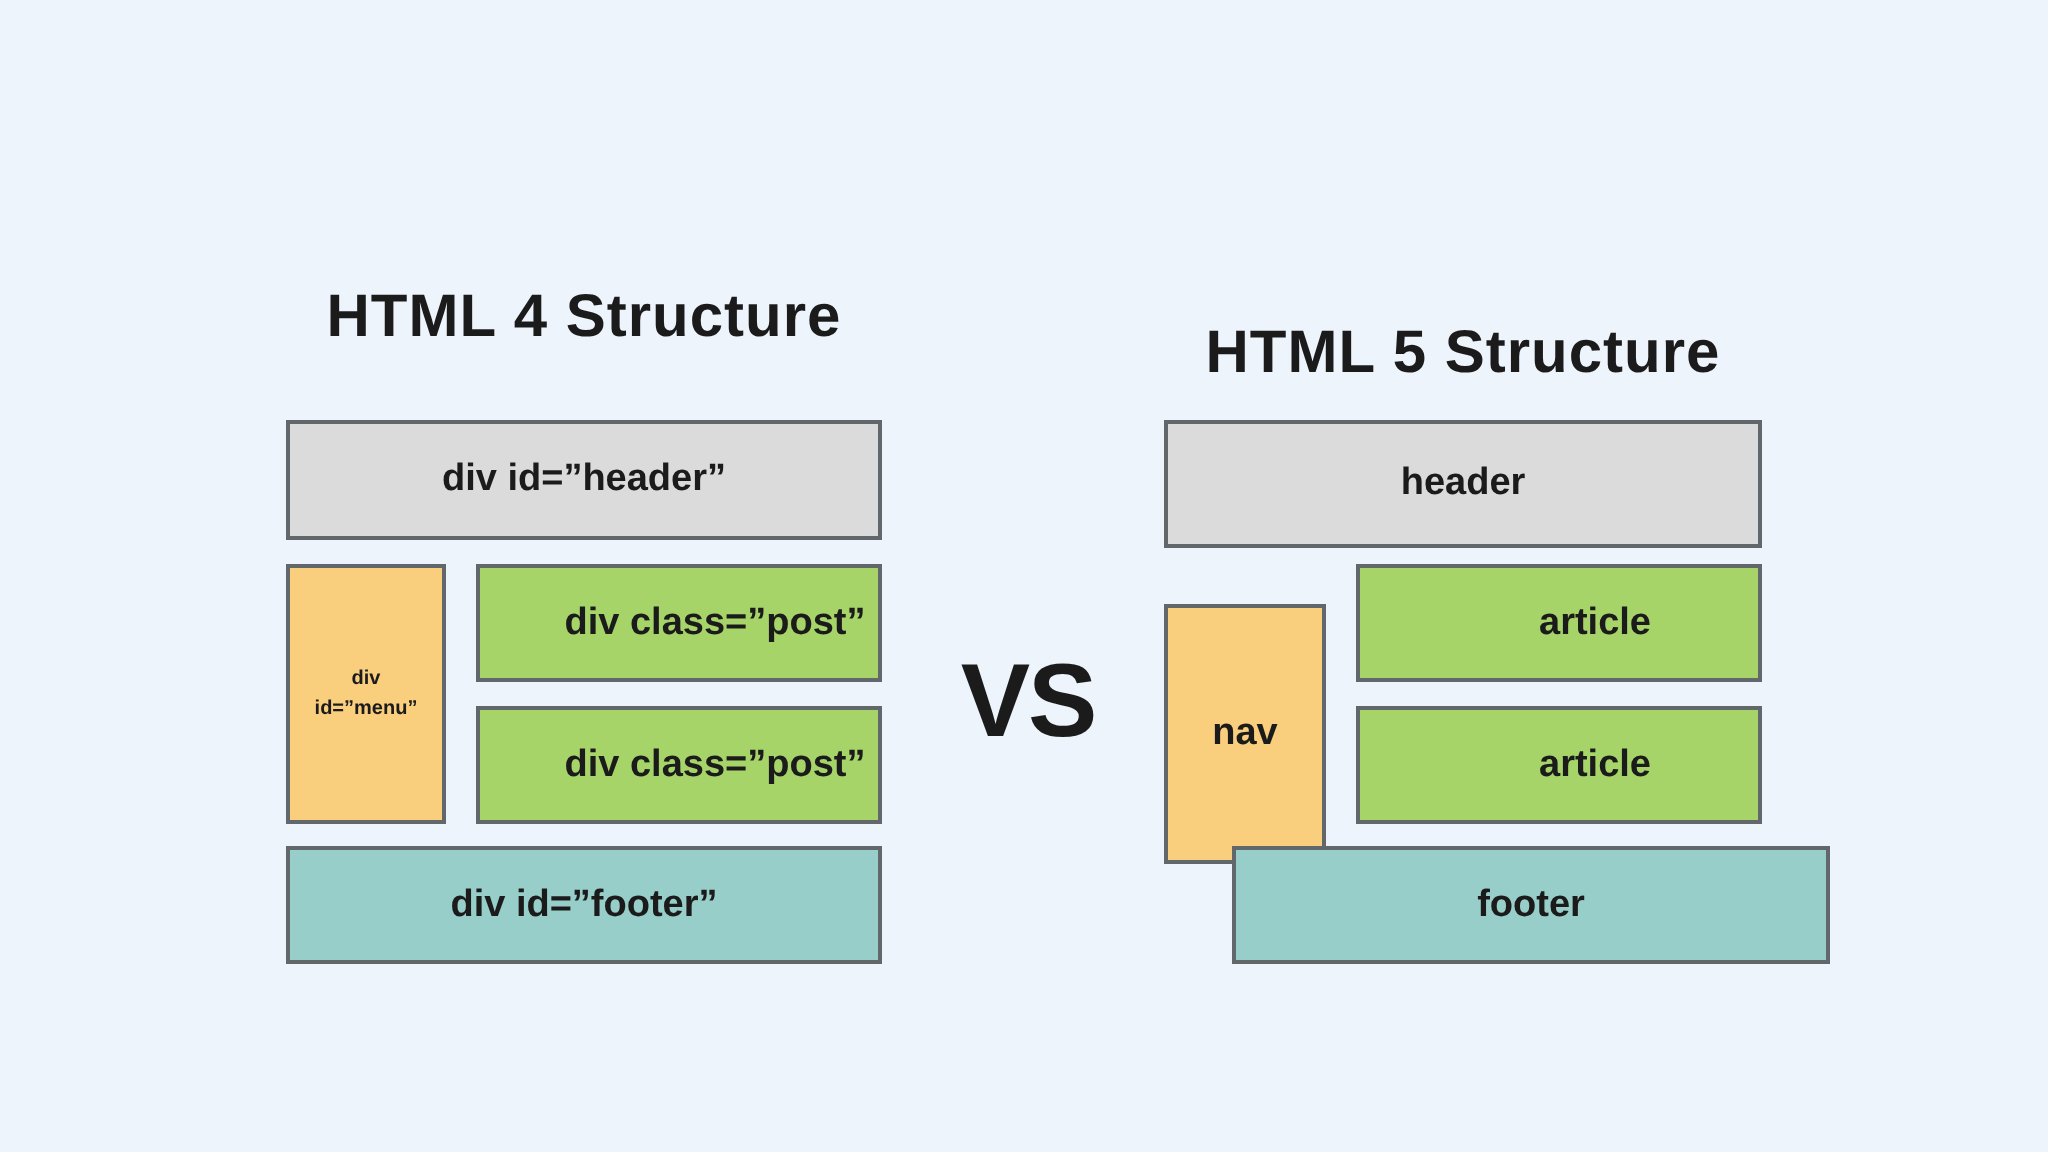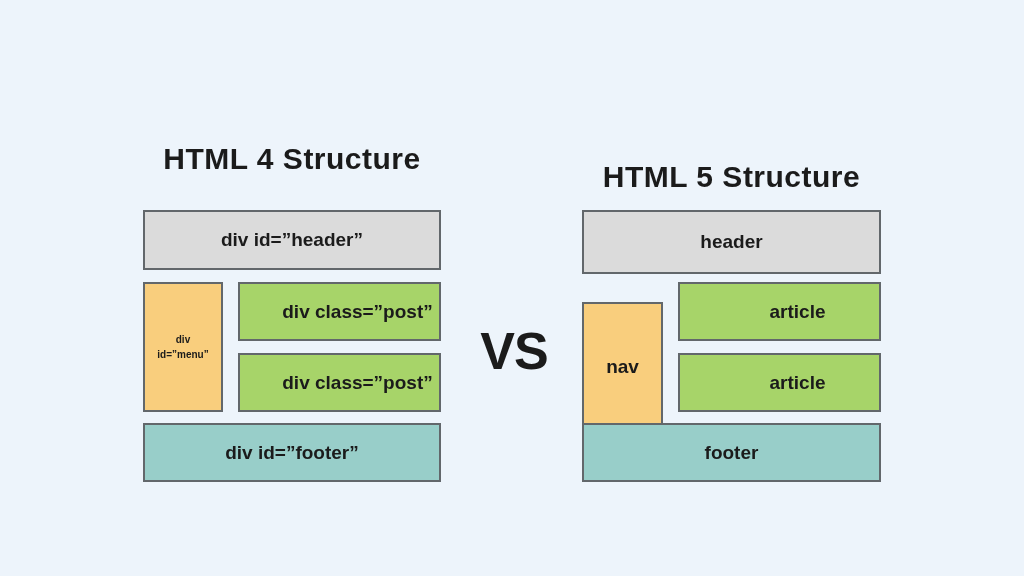--- a/index.html
+++ b/index.html
@@ -62,21 +62,21 @@
   .l-post1  { left: 238px; top: 282px; width: 203px; height: 59px; }
   .l-post2  { left: 238px; top: 353px; width: 203px; height: 59px; }
   .l-footer { left: 143px; top: 423px; width: 298px; height: 59px; }
 
   
   .t-right  { left: 582px; top: 160px; width: 299px; }
   .r-header { left: 582px; top: 210px; width: 299px; height: 64px; }
   .r-nav    { left: 582px; top: 282px; width: 81px;  height: 130px; margin-top: 20px; }
   .r-art1   { left: 678px; top: 282px; width: 203px; height: 59px; }
   .r-art2   { left: 678px; top: 353px; width: 203px; height: 59px; }
-  .r-footer { left: 582px; top: 423px; width: 299px; height: 59px; }
+  .r-footer { left: 616px; top: 423px; width: 299px; height: 59px; }
 </style>
 </head>
 <body>
 
 <div class="canvas">
 
   <div class="diagram-title t-left">HTML 4 Structure</div>
 
   <div class="box fill-gray l-header">
     <span>div id=”header”</span>

